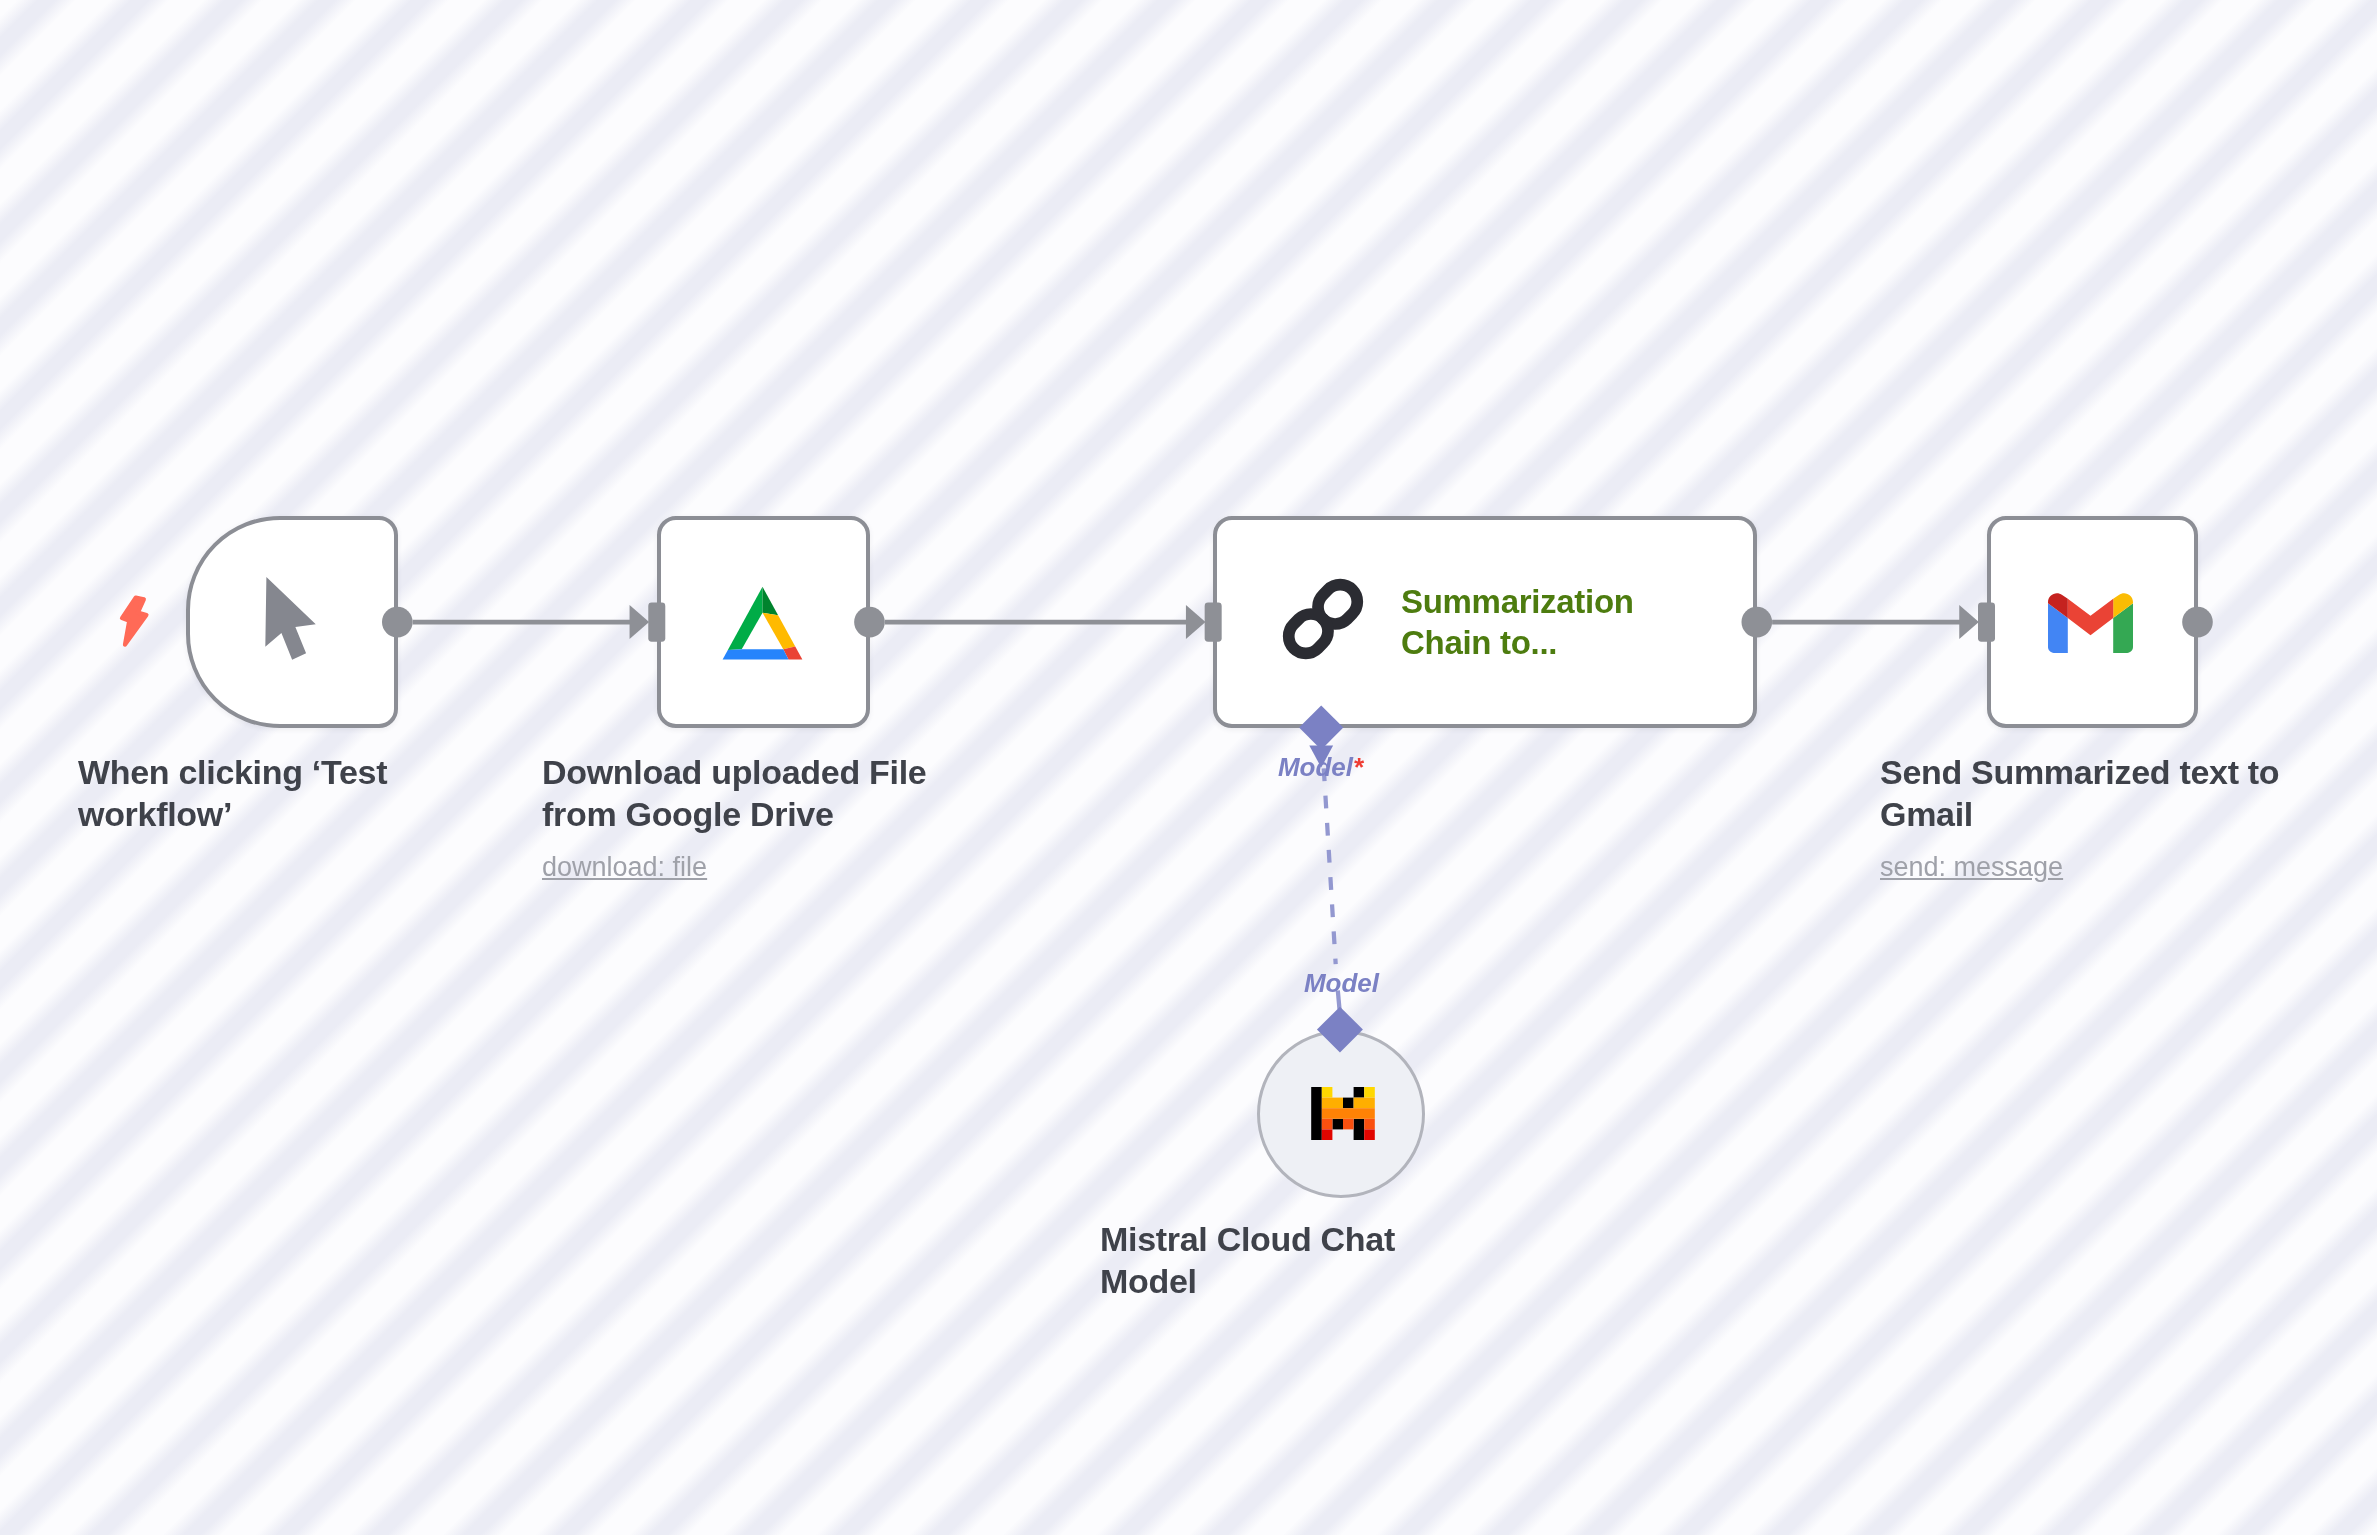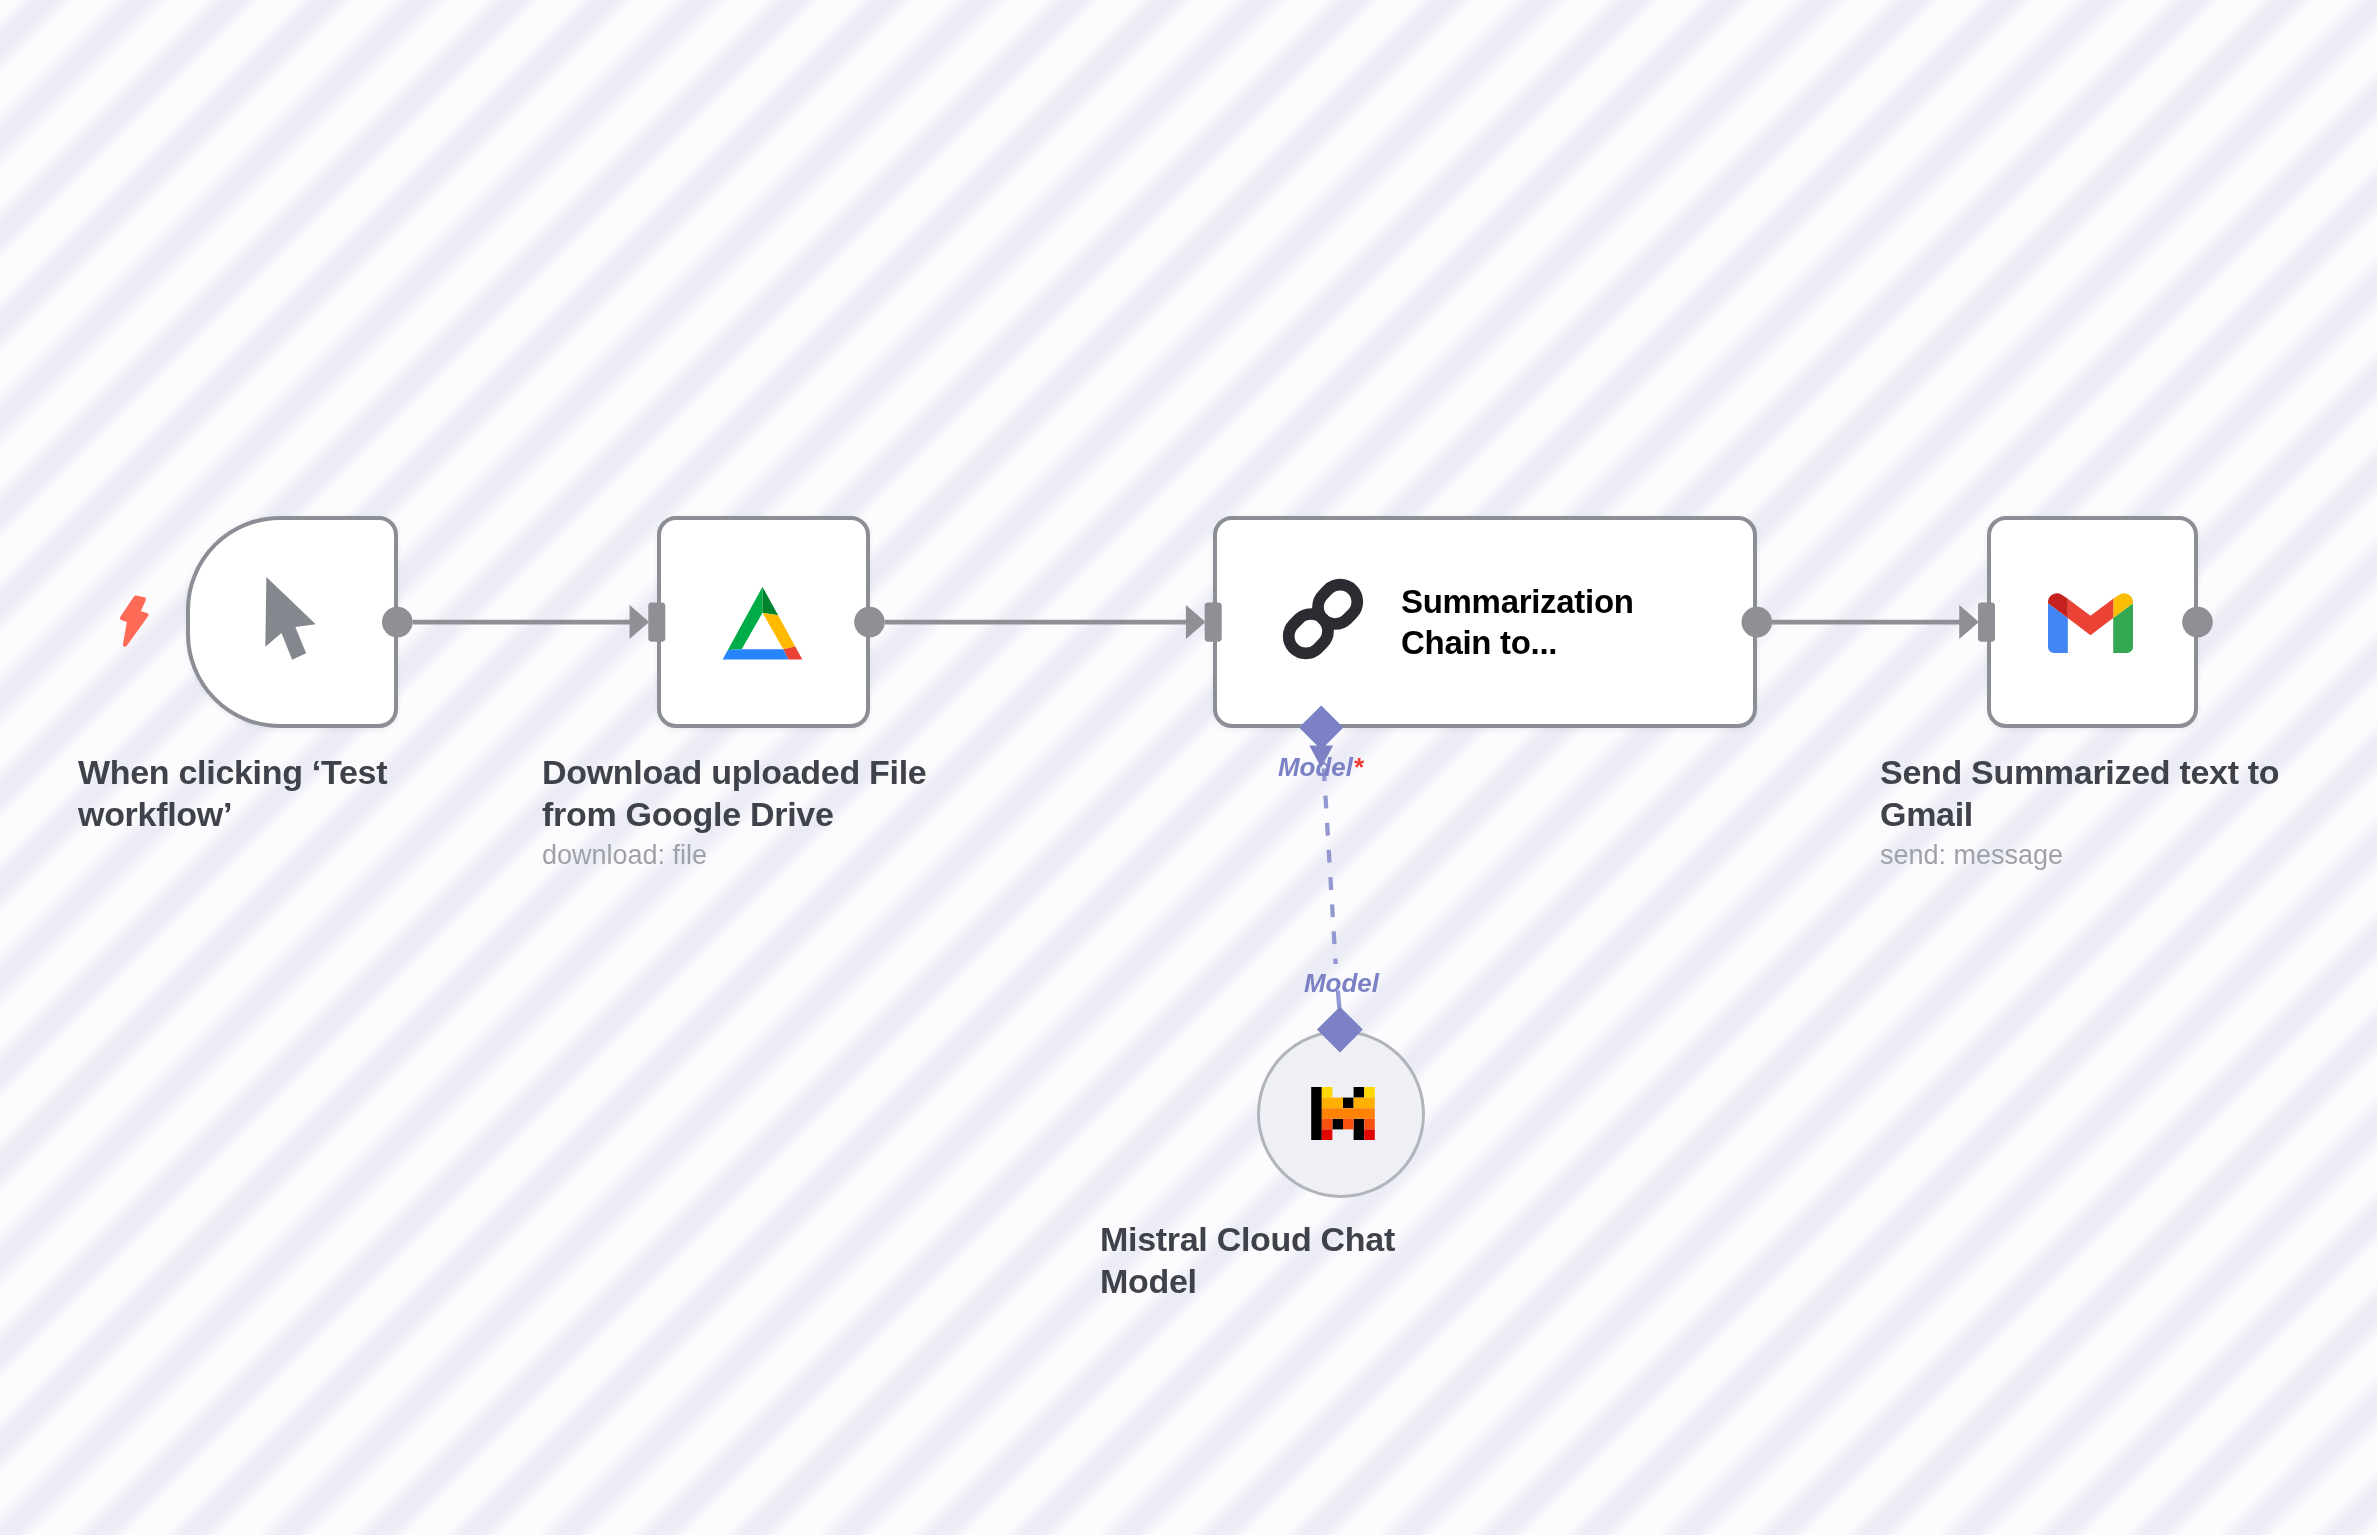--- a/index.html
+++ b/index.html
@@ -23,26 +23,26 @@
     left:1257px;top:1030px;width:168px;height:168px;border-radius:50%;
     background:#eef0f5;border:3.4px solid #b2b4bc;box-shadow:none;
   }
   .icon-abs{position:absolute;}
   .node-label{
     position:absolute;width:442px;text-align:left;
     font-size:34px;font-weight:700;color:#3f424a;line-height:42px;letter-spacing:-0.3px;
   }
   .node-sublabel{
     font-size:27px;font-weight:400;color:#9fa1a9;letter-spacing:0;
-    margin-top:4px;line-height:32px;
+    margin-top:16px;line-height:32px;text-decoration:underline;
   }
   .summ-title{
     position:absolute;left:1401px;top:516px;height:212px;width:340px;
     display:flex;flex-direction:column;justify-content:center;
-    font-size:33px;font-weight:700;color:#000000;line-height:41px;letter-spacing:-0.3px;
+    font-size:33px;font-weight:700;color:#4d7c0f;line-height:41px;letter-spacing:-0.3px;
     text-align:left;
   }
   .port-label{
     position:absolute;width:255px;text-align:center;
     font-size:26px;font-weight:600;color:#7b81c4;line-height:29px;font-style:italic;
   }
   .req{color:#ef3c33;}
   #wires{position:absolute;left:0;top:0;pointer-events:none;}
 </style>
 </head>

